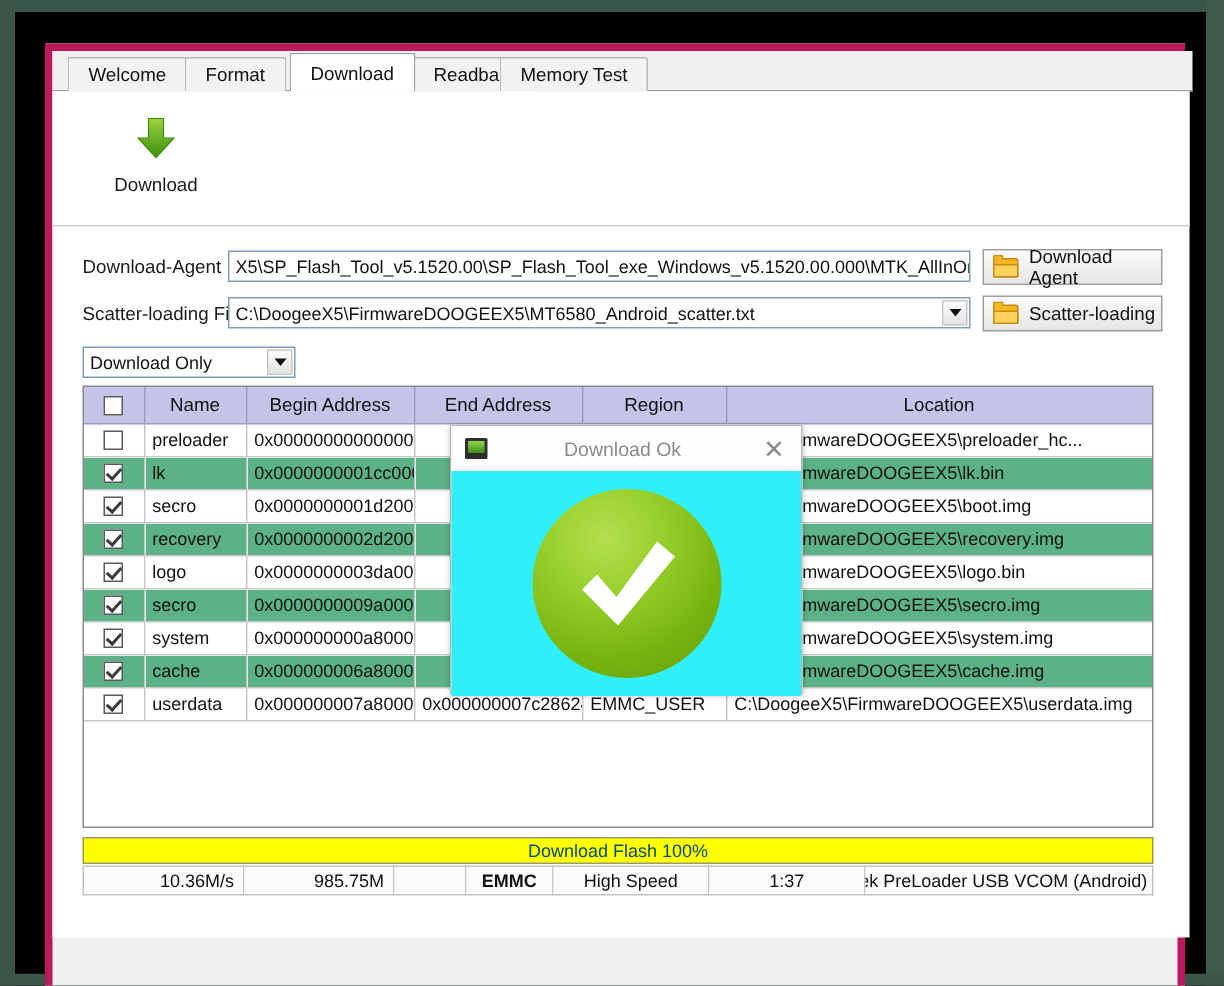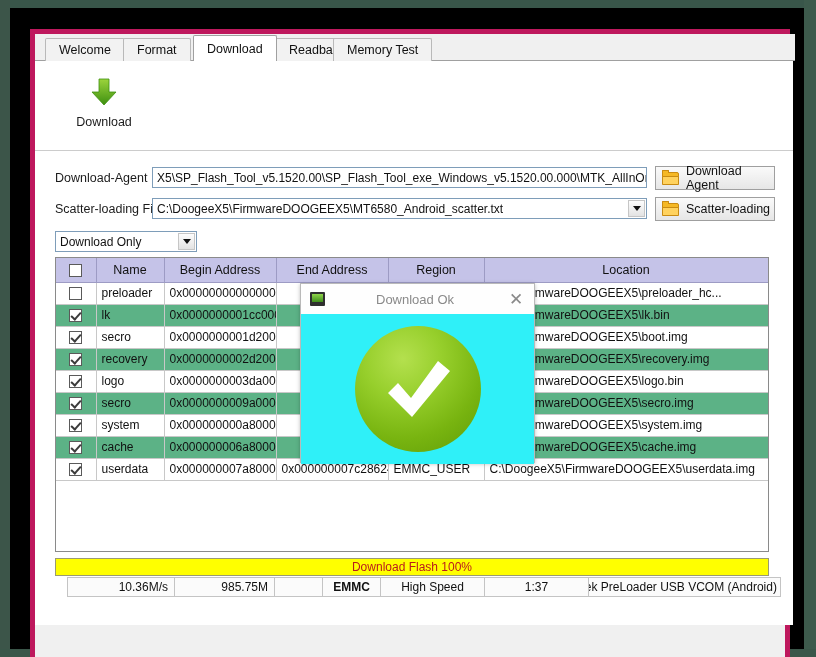--- a/index.html
+++ b/index.html
@@ -260,21 +260,21 @@
     position: relative;
   }
   .okcircle svg { display:block; }
 
   
   .progress {
     position: absolute;
     background: #ffff00;
     border: 1px solid #9a9a72;
     display:flex; align-items:center; justify-content:center;
-    font-size: 12px; color:#b91c1c;
+    font-size: 12px; color:#0c4a6e;
   }
   .statusbar {
     position:absolute;
     display:flex;
     height: 20px;
     font-size: 12px;
     color:#111;
     background:#f4f4f4;
   }
   .statusbar .cell {
@@ -484,21 +484,21 @@
               <path d="M10,40 L20,30 L33,45 L60,8 L72,18 L34,64 Z" fill="#ffffff"></path>
             </svg>
           </div>
         </div>
       </div>
 
       <div class="progress" style="left:20px; top:497px; width:714px; height:18px;">
         <span>Download Flash 100%</span>
       </div>
 
-      <div class="statusbar" style="left:32px; top:516px; width:714px;">
+      <div class="statusbar" style="left:20px; top:516px; width:714px;">
         <div class="cell right" style="width:108px;">10.36M/s</div>
         <div class="cell right" style="width:100px;">985.75M</div>
         <div class="cell" style="width:48px;"></div>
         <div class="cell bold" style="width:58px;">EMMC</div>
         <div class="cell" style="width:104px;">High Speed</div>
         <div class="cell" style="width:104px;">1:37</div>
         <div class="cell" style="width:192px;">MediaTek PreLoader USB VCOM (Android) (COM4)</div>
       </div>
 
     </div>

